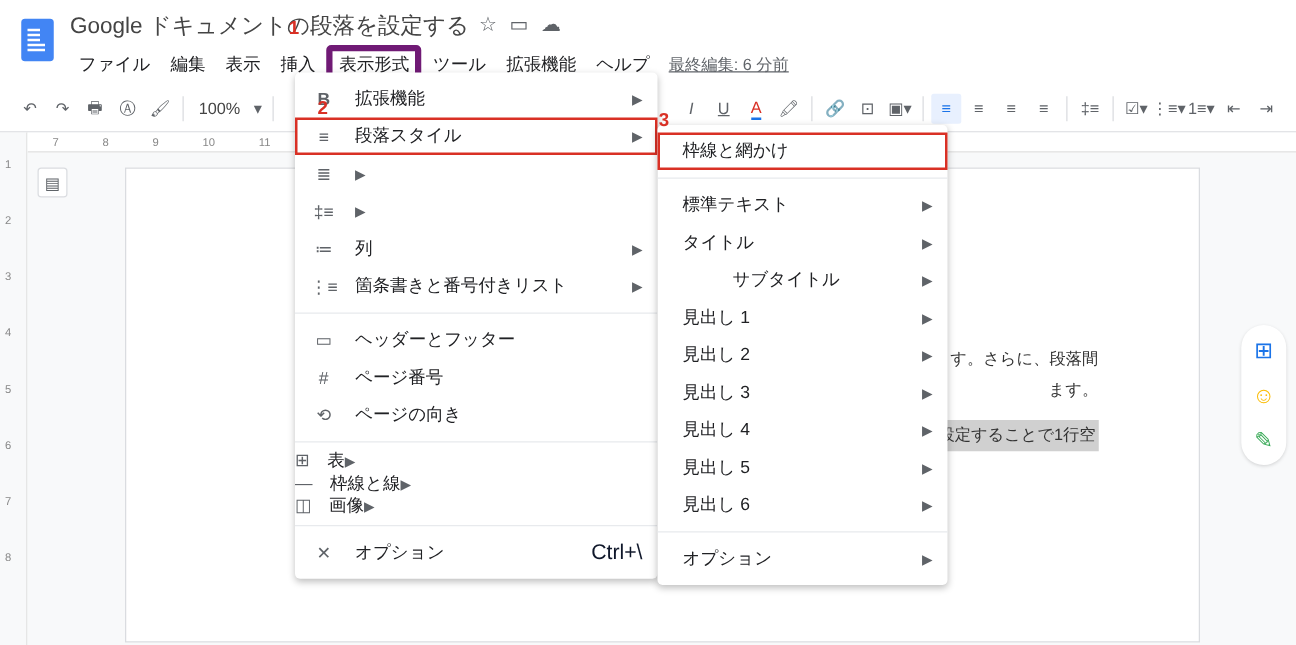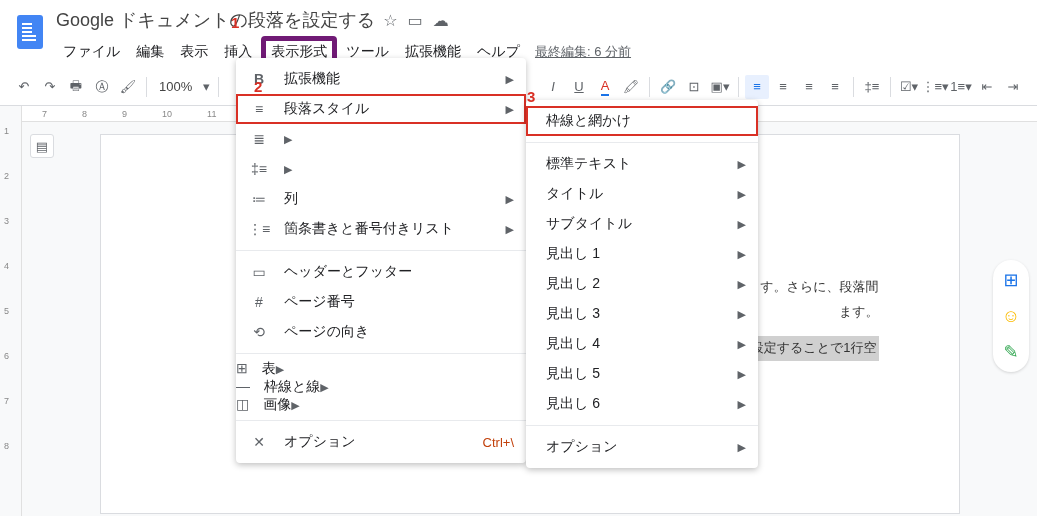--- a/index.html
+++ b/index.html
@@ -43,21 +43,21 @@
     .outline-toggle { position: absolute; top: 28px; left: 8px; width: 24px; height: 24px; border: 1px solid #dadce0; border-radius: 3px; display: flex; align-items: center; justify-content: center; cursor: pointer; font-size: 13px; color: #5f6368; background: #fff; }
     
     .menu-dropdown { position: absolute; background: #fff; box-shadow: 0 2px 6px rgba(0,0,0,0.25); border-radius: 4px; padding: 6px 0; z-index: 100; font-size: 14px; color: #202124; }
     .menu-dropdown.format { top: 58px; left: 236px; width: 290px; }
     .menu-dropdown.submenu { top: 100px; left: 526px; width: 232px; }
     .m-item { display: flex; align-items: center; padding: 5px 12px; cursor: pointer; min-height: 30px; }
     .m-item.highlighted { border: 2px solid #d93025; padding: 3px 10px; }
     .m-icon { width: 22px; text-align: center; font-size: 14px; margin-right: 14px; color: #5f6368; }
     .m-label { flex: 1; }
     .m-arrow { color: #5f6368; font-size: 11px; }
-    .m-shortcut { color: #c2410c; font-size: 13px; }
+    .m-shortcut { color: #0f172a; font-size: 17px; }
     .m-divider { height: 1px; background: #e8eaed; margin: 6px 0; }
     
     .callout { position: absolute; color: #d93025; font-weight: bold; font-size: 15px; z-index: 200; }
     .callout.c1 { top: 14px; left: 231px; }
     .callout.c2 { top: 78px; left: 254px; }
     .callout.c3 { top: 88px; left: 527px; }
     
     .side-panel { position: absolute; right: 8px; top: 260px; display: flex; flex-direction: column; gap: 12px; background: #fff; padding: 8px 6px; border-radius: 20px; box-shadow: 0 1px 3px rgba(0,0,0,0.15); }
     .side-btn { width: 24px; height: 24px; display: flex; align-items: center; justify-content: center; cursor: pointer; font-size: 18px; }
     .side-btn.blue { color: #1a73e8; }
@@ -233,21 +233,21 @@
     <div class="m-divider"></div>
     <div class="m-item">
       <span class="m-label" style="padding-left: 8px;">標準テキスト</span>
       <span class="m-arrow">▶</span>
     </div>
     <div class="m-item">
       <span class="m-label" style="padding-left: 8px;">タイトル</span>
       <span class="m-arrow">▶</span>
     </div>
     <div class="m-item">
-      <span class="m-label" style="padding-left: 8px;">サブタイトル</span>
+      <span class="m-label" style="padding-left: 8px; margin-left: 40px;">サブタイトル</span>
       <span class="m-arrow">▶</span>
     </div>
     <div class="m-item">
       <span class="m-label" style="padding-left: 8px;">見出し 1</span>
       <span class="m-arrow">▶</span>
     </div>
     <div class="m-item">
       <span class="m-label" style="padding-left: 8px;">見出し 2</span>
       <span class="m-arrow">▶</span>
     </div>

